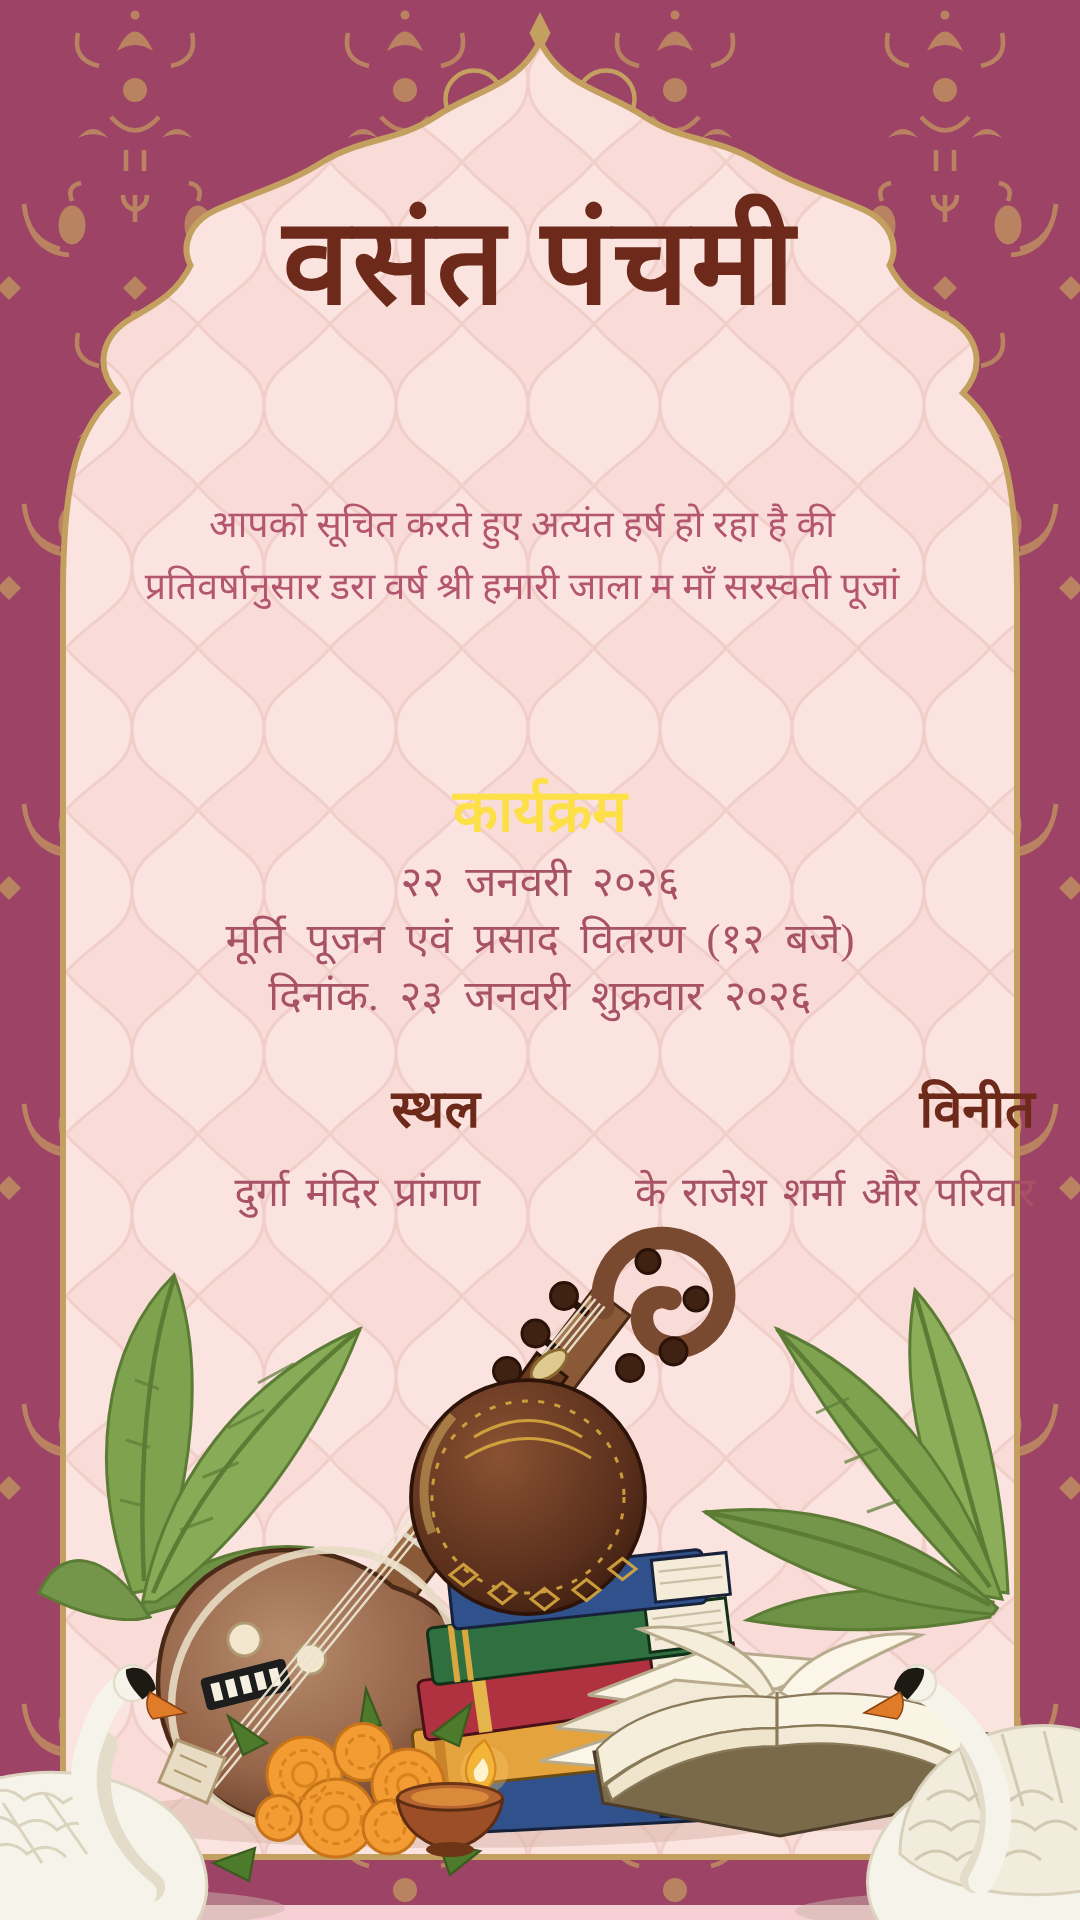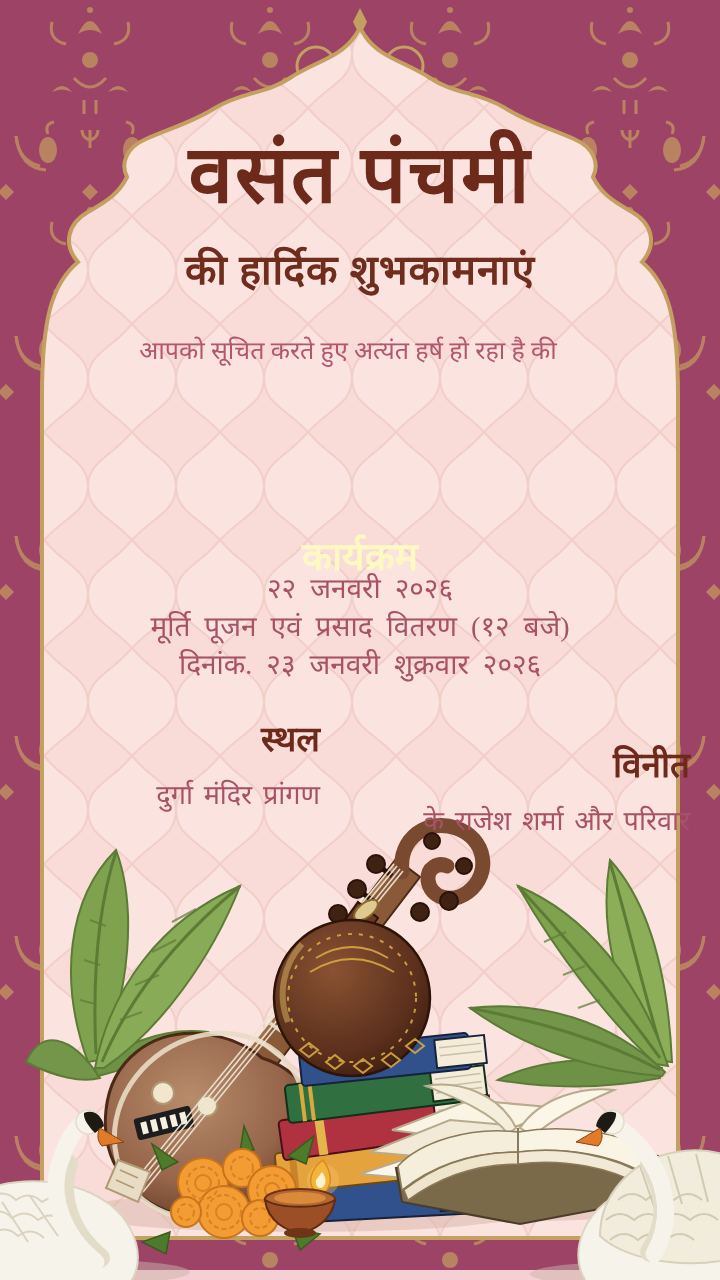--- a/index.html
+++ b/index.html
@@ -3,25 +3,25 @@
 <meta charset="utf-8">
 <style>
   html,body{margin:0;padding:0;background:#2a2a2a;}
   .card{position:relative;width:720px;height:1280px;overflow:hidden;
         font-family:Liberation Serif, serif;background:#9d4366;}
   .card svg.art{position:absolute;left:0;top:0;}
   .txt{position:absolute;left:0;width:720px;text-align:center;z-index:5;}
   .title{top:116px;font-size:80px;font-weight:700;color:#6d2a1b;letter-spacing:2px;}
   .subtitle{top:240px;font-size:41px;font-weight:700;color:#6f2d1d;letter-spacing:1px;}
   .message{top:330px;font-size:25px;color:#b4566f;line-height:41px;padding:0 48px;width:600px;}
-  .prog-head{top:528px;font-size:39px;font-weight:700;color:#fef9c3;}
+  .prog-head{top:512px;font-size:39px;font-weight:700;color:#fde047;}
   .prog-lines{top:570px;font-size:28px;color:#a85266;line-height:38px;word-spacing:7px;text-align:center;}
   .col{position:absolute;text-align:right;z-index:5;}
   .venue{left:30px;top:714px;width:290px;}
-  .host{left:320px;top:740px;width:370px;}
+  .host{left:320px;top:714px;width:370px;}
   .col .h{font-size:35px;font-weight:700;color:#6d2a1b;}
   .col .v{font-size:27px;color:#a85266;margin-top:14px;word-spacing:4px;}
 </style>
 </head>
 <body>
 
 <div class="card">
 
 <svg class="art" width="720" height="1280" viewBox="0 0 720 1280">
   <defs>
@@ -300,24 +300,24 @@
     </g>
     <path d="M650 1252 C670 1222 666 1192 650 1164" stroke="#e2dcc9" stroke-width="20" fill="none" stroke-linecap="round"></path>
     <path d="M654 1254 C672 1222 668 1188 650 1160 C638 1142 624 1130 614 1126" stroke="#f6f3ea" stroke-width="17" fill="none" stroke-linecap="round"></path>
     <circle cx="612" cy="1122" r="12" fill="#f6f3ea" stroke="#e2dcc9" stroke-width="1.5"></circle>
     <path d="M616 1113 C606 1109 598 1116 596 1126 L605 1133 C611 1127 617 1119 616 1113 Z" fill="#1d1a14"></path>
     <path d="M600 1128 L576 1142 L598 1146 C603 1141 603 1133 600 1128 Z" fill="#e07b2a" stroke="#8a4210" stroke-width="1"></path>
   </g>
 </svg>
 
 <div class="txt title">वसंत पंचमी</div>
-<div class="txt subtitle">की हार्दिक शुभकामनाएं</div>
 
 <div class="txt message">
   <div>आपको सूचित करते हुए अत्यंत हर्ष हो रहा है की</div>
+  <div>प्रतिवर्षानुसार डरा वर्ष श्री हमारी जाला म माँ सरस्वती पूजां</div>
 </div>
 
 <div class="txt prog-head">कार्यक्रम</div>
 <div class="txt prog-lines">
   <div>२२ जनवरी २०२६</div>
   <div>मूर्ति पूजन एवं प्रसाद वितरण (१२ बजे)</div>
   <div>दिनांक. २३ जनवरी शुक्रवार २०२६</div>
 </div>
 
 <div class="col venue">

